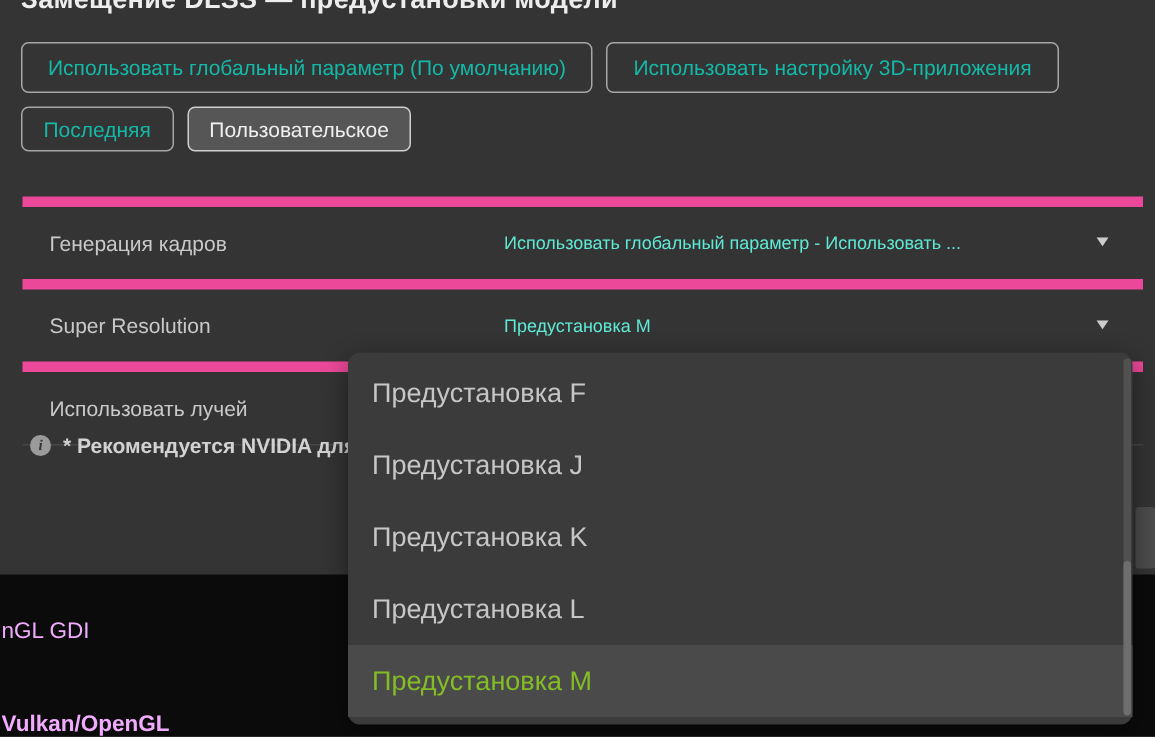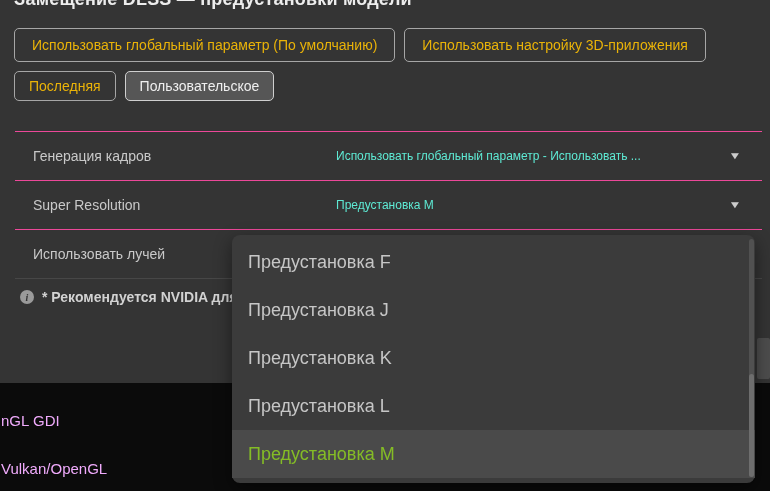--- a/index.html
+++ b/index.html
@@ -16,30 +16,30 @@
     white-space:nowrap;
   }
   
   .btn-row{position:absolute;left:14px;display:flex;gap:9px;}
   .btn-row.row1{top:28px;}
   .btn-row.row2{top:71px;border-radius:10px;}
   .opt-btn{
     display:inline-flex;align-items:center;justify-content:center;
     height:34px;padding:0 17px;
     background:transparent;border:1px solid #a6a6a6;border-radius:5px;
-    color:#eab308;font-size:14px;white-space:nowrap;cursor:pointer;
+    color:#14b8a6;font-size:14px;white-space:nowrap;cursor:pointer;
     font-family:inherit;
   }
   .btn-row.row2 .opt-btn{height:30px;padding:0 14px;}
   .opt-btn.active{background:#565656;border-color:#cfcfcf;color:#efefef;}
   
   .settings{position:absolute;top:131px;left:0;right:0;}
   .setting-row{
     position:relative;height:48px;display:flex;align-items:center;
-    border-top:1px solid #ec4899;margin:0 8px 0 15px;
+    border-top:7px solid #ec4899;margin:0 8px 0 15px;
   }
   .settings .bottom-divider{height:1px;background:#474747;margin:0 8px 0 15px;}
   .setting-label{color:#c9c9c9;font-size:14px;margin-left:18px;width:280px;}
   .setting-value{color:#5eead4;font-size:12px;position:absolute;left:321px;max-width:382px;
     white-space:nowrap;overflow:hidden;}
   .caret{
     position:absolute;right:22px;top:50%;transform:translateY(-50%) scaleX(1.35);
     font-size:10px;color:#cccccc;line-height:1;pointer-events:none;
   }
   
@@ -47,21 +47,21 @@
   .info-icon{
     width:14px;height:14px;border-radius:50%;background:#9a9a9a;color:#343434;
     font-size:10px;font-weight:700;display:flex;align-items:center;justify-content:center;
     font-family:"Liberation Serif", serif;font-style:italic;flex:0 0 auto;
   }
   .note-text{color:#d2d2d2;font-size:14px;font-weight:600;white-space:nowrap;}
   
   .footer{position:absolute;left:0;right:0;top:383px;bottom:0;background:#0b0b0b;}
   .footer-row{position:absolute;left:1px;color:#f0abfc;font-size:15px;white-space:nowrap;}
   .footer-row.r1{top:29px;}
-  .footer-row.r2{top:77px;}
+  .footer-row.r2{top:91px;font-weight:bold;}
   
   .dropdown{
     position:absolute;left:232px;top:235px;width:523px;height:248px;
     background:#3b3b3b;border-radius:8px;
     box-shadow:0 6px 18px rgba(0,0,0,.45);
     padding-top:3px;box-sizing:border-box;z-index:5;
   }
   .dd-item{
     height:48px;display:flex;align-items:center;padding-left:16px;
     color:#c6c6c6;font-size:18px;cursor:pointer;

